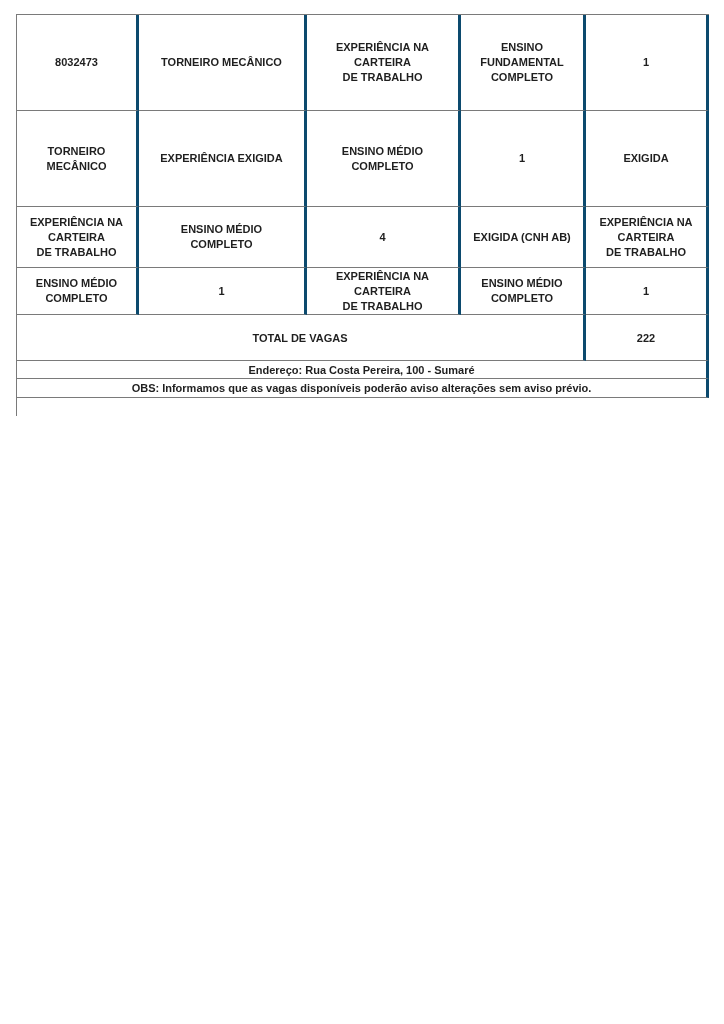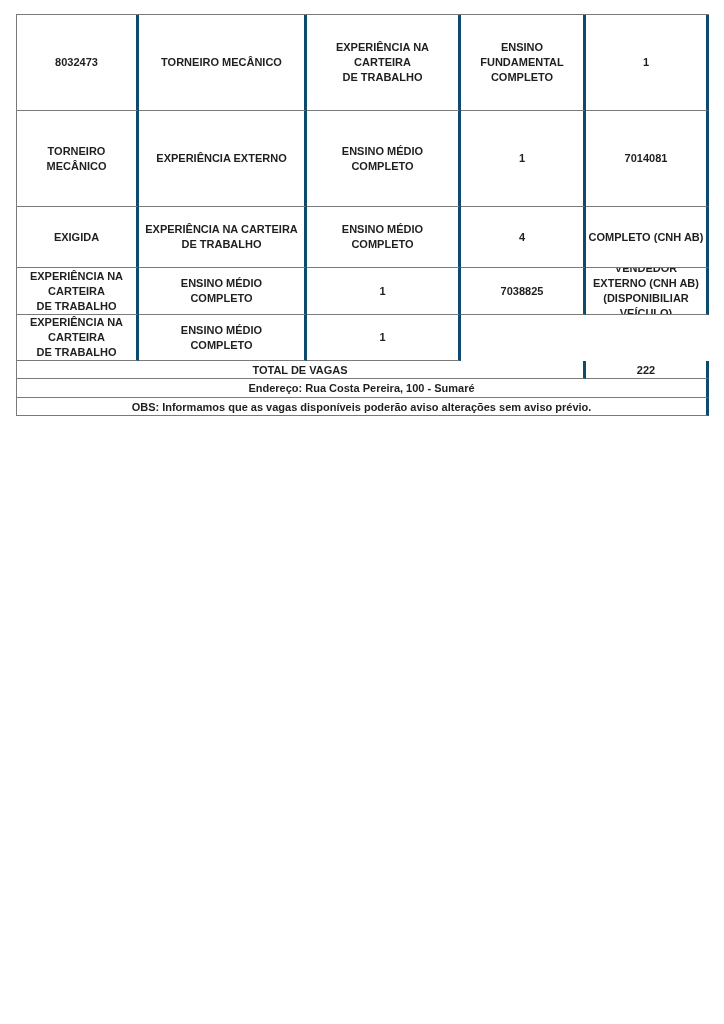--- a/index.html
+++ b/index.html
@@ -51,43 +51,39 @@
     <div class="cell">8032473</div>
     <div class="cell">TORNEIRO MECÂNICO</div>
     <div class="cell">EXPERIÊNCIA NA CARTEIRA
 DE TRABALHO</div>
     <div class="cell">ENSINO
 FUNDAMENTAL
 COMPLETO</div>
     <div class="cell">1</div>
 
     <div class="cell">TORNEIRO MECÂNICO</div>
-    <div class="cell">EXPERIÊNCIA EXTERNO</div>
+    <div class="cell">EXPERIÊNCIA EXIGIDA</div>
     <div class="cell">ENSINO MÉDIO
 COMPLETO</div>
     <div class="cell">1</div>
 
-    <div class="cell">7014081</div>
     <div class="cell">EXIGIDA</div>
     <div class="cell">EXPERIÊNCIA NA CARTEIRA
 DE TRABALHO</div>
     <div class="cell">ENSINO MÉDIO
 COMPLETO</div>
     <div class="cell">4</div>
 
-    <div class="cell">COMPLETO (CNH AB)</div>
+    <div class="cell">EXIGIDA (CNH AB)</div>
     <div class="cell">EXPERIÊNCIA NA CARTEIRA
 DE TRABALHO</div>
     <div class="cell">ENSINO MÉDIO
 COMPLETO</div>
     <div class="cell">1</div>
 
-    <div class="cell">7038825</div>
-    <div class="cell">VENDEDOR EXTERNO (CNH AB)
-(DISPONIBILIAR VEÍCULO)</div>
     <div class="cell">EXPERIÊNCIA NA CARTEIRA
 DE TRABALHO</div>
     <div class="cell">ENSINO MÉDIO
 COMPLETO</div>
     <div class="cell">1</div>
 
     <div class="cell span4 footer-cell">TOTAL DE VAGAS</div>
     <div class="cell footer-cell">222</div>
 
     <div class="cell span5 footer-cell">Endereço: Rua Costa Pereira, 100 - Sumaré</div>

